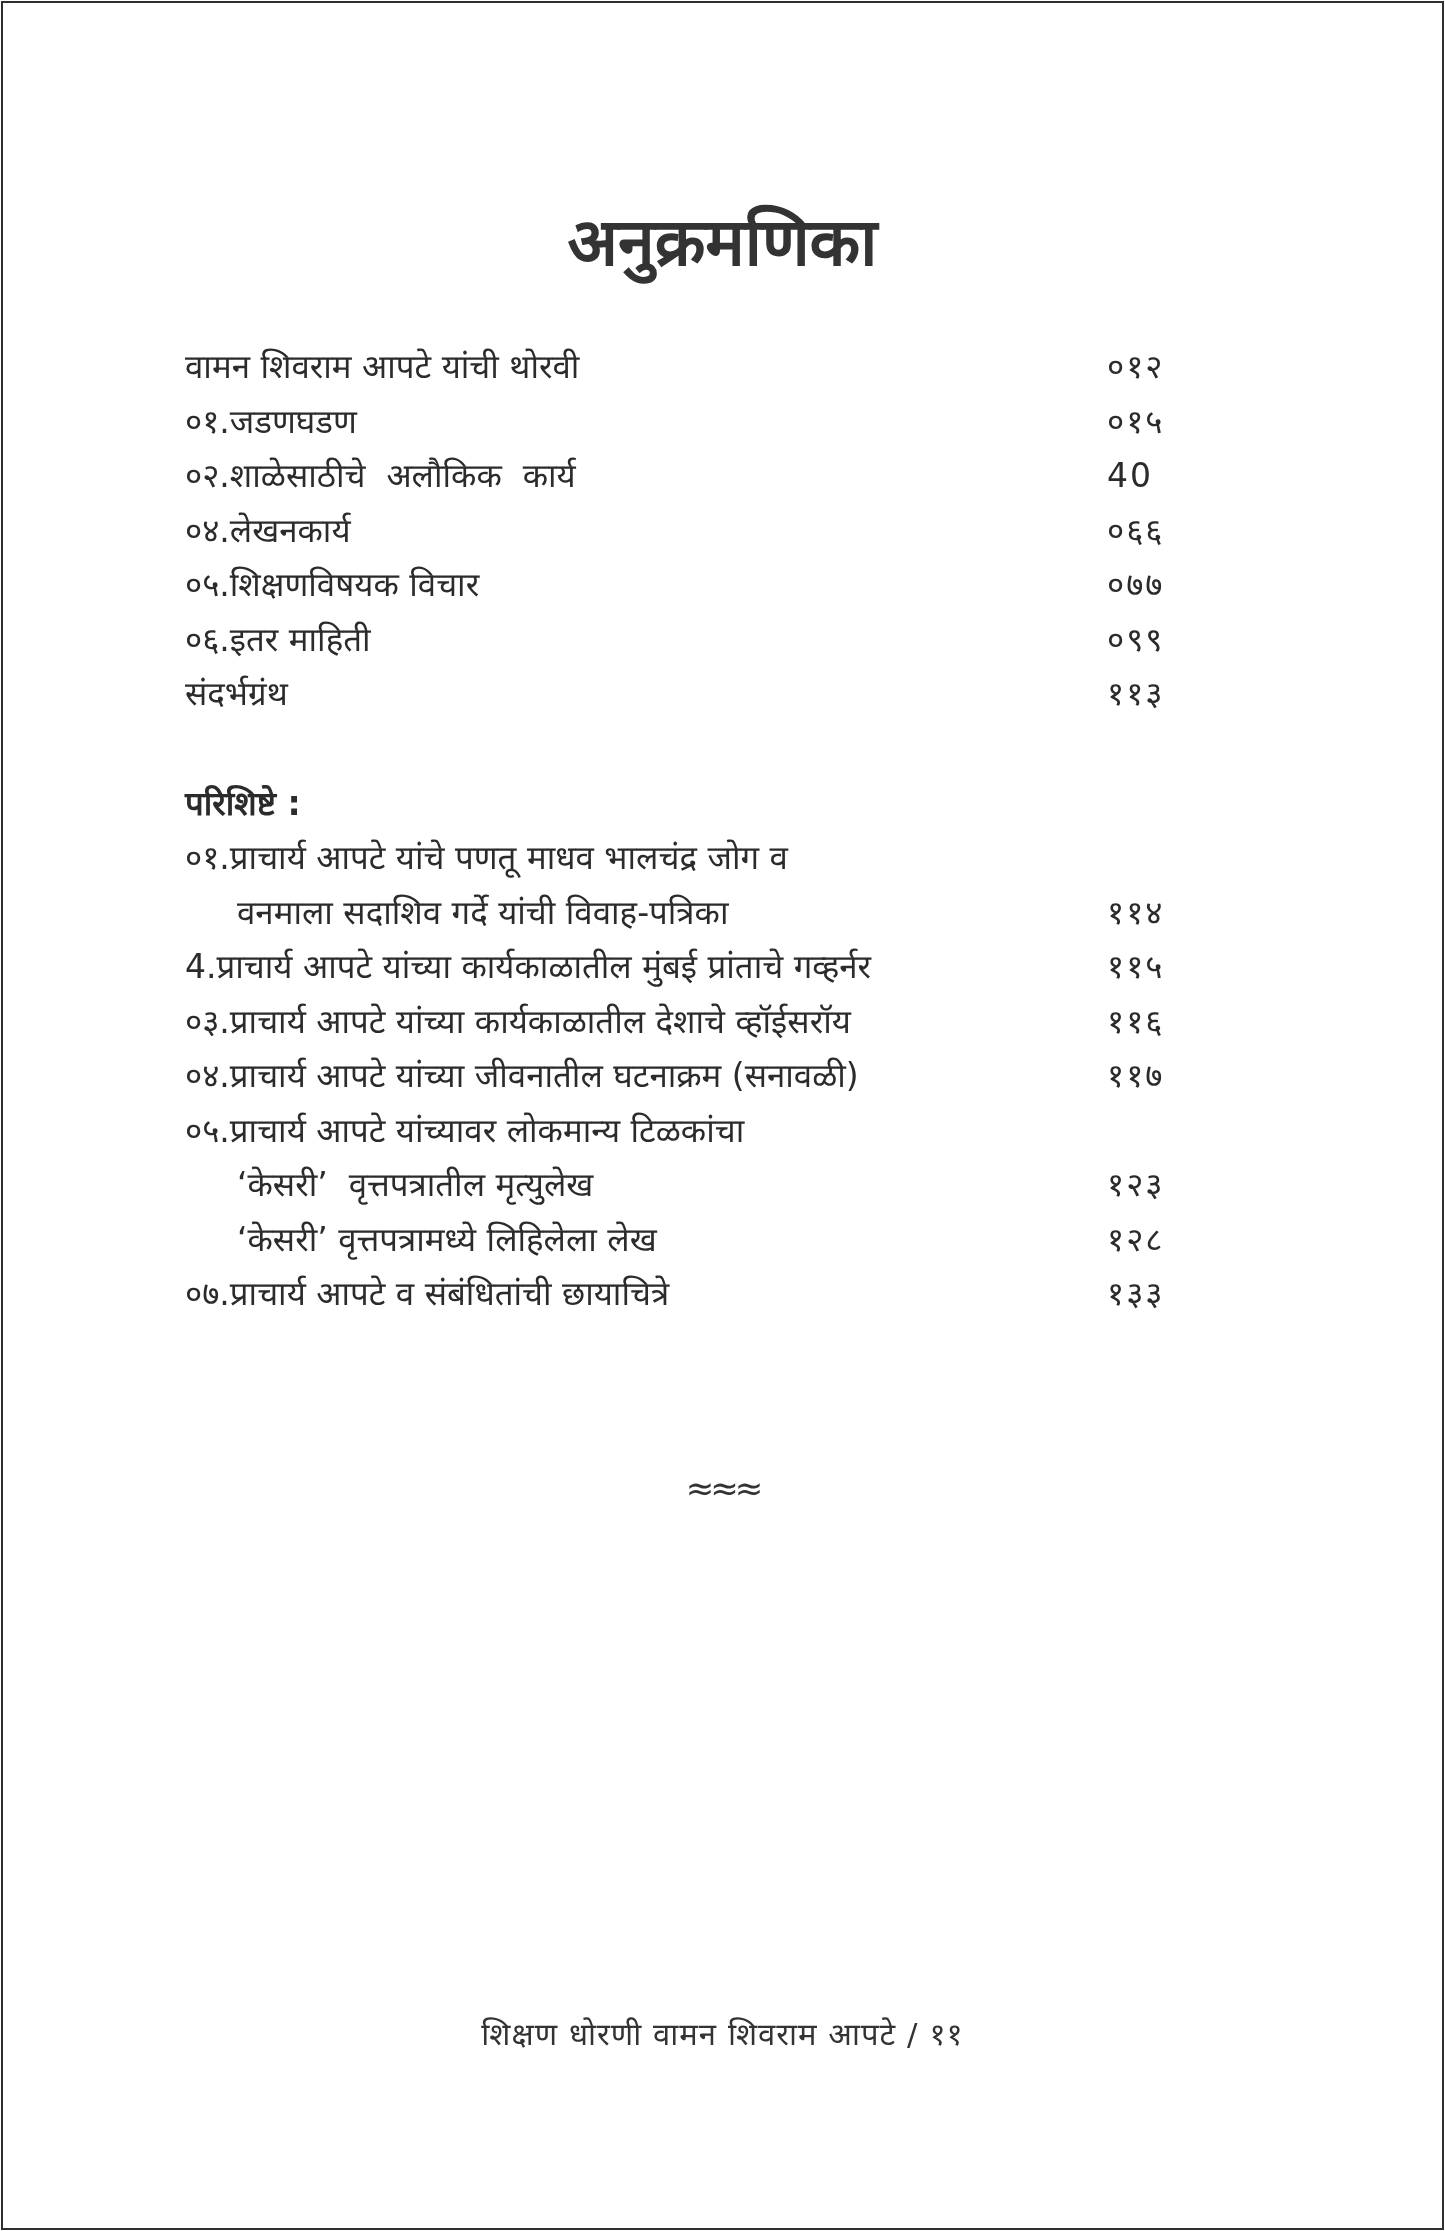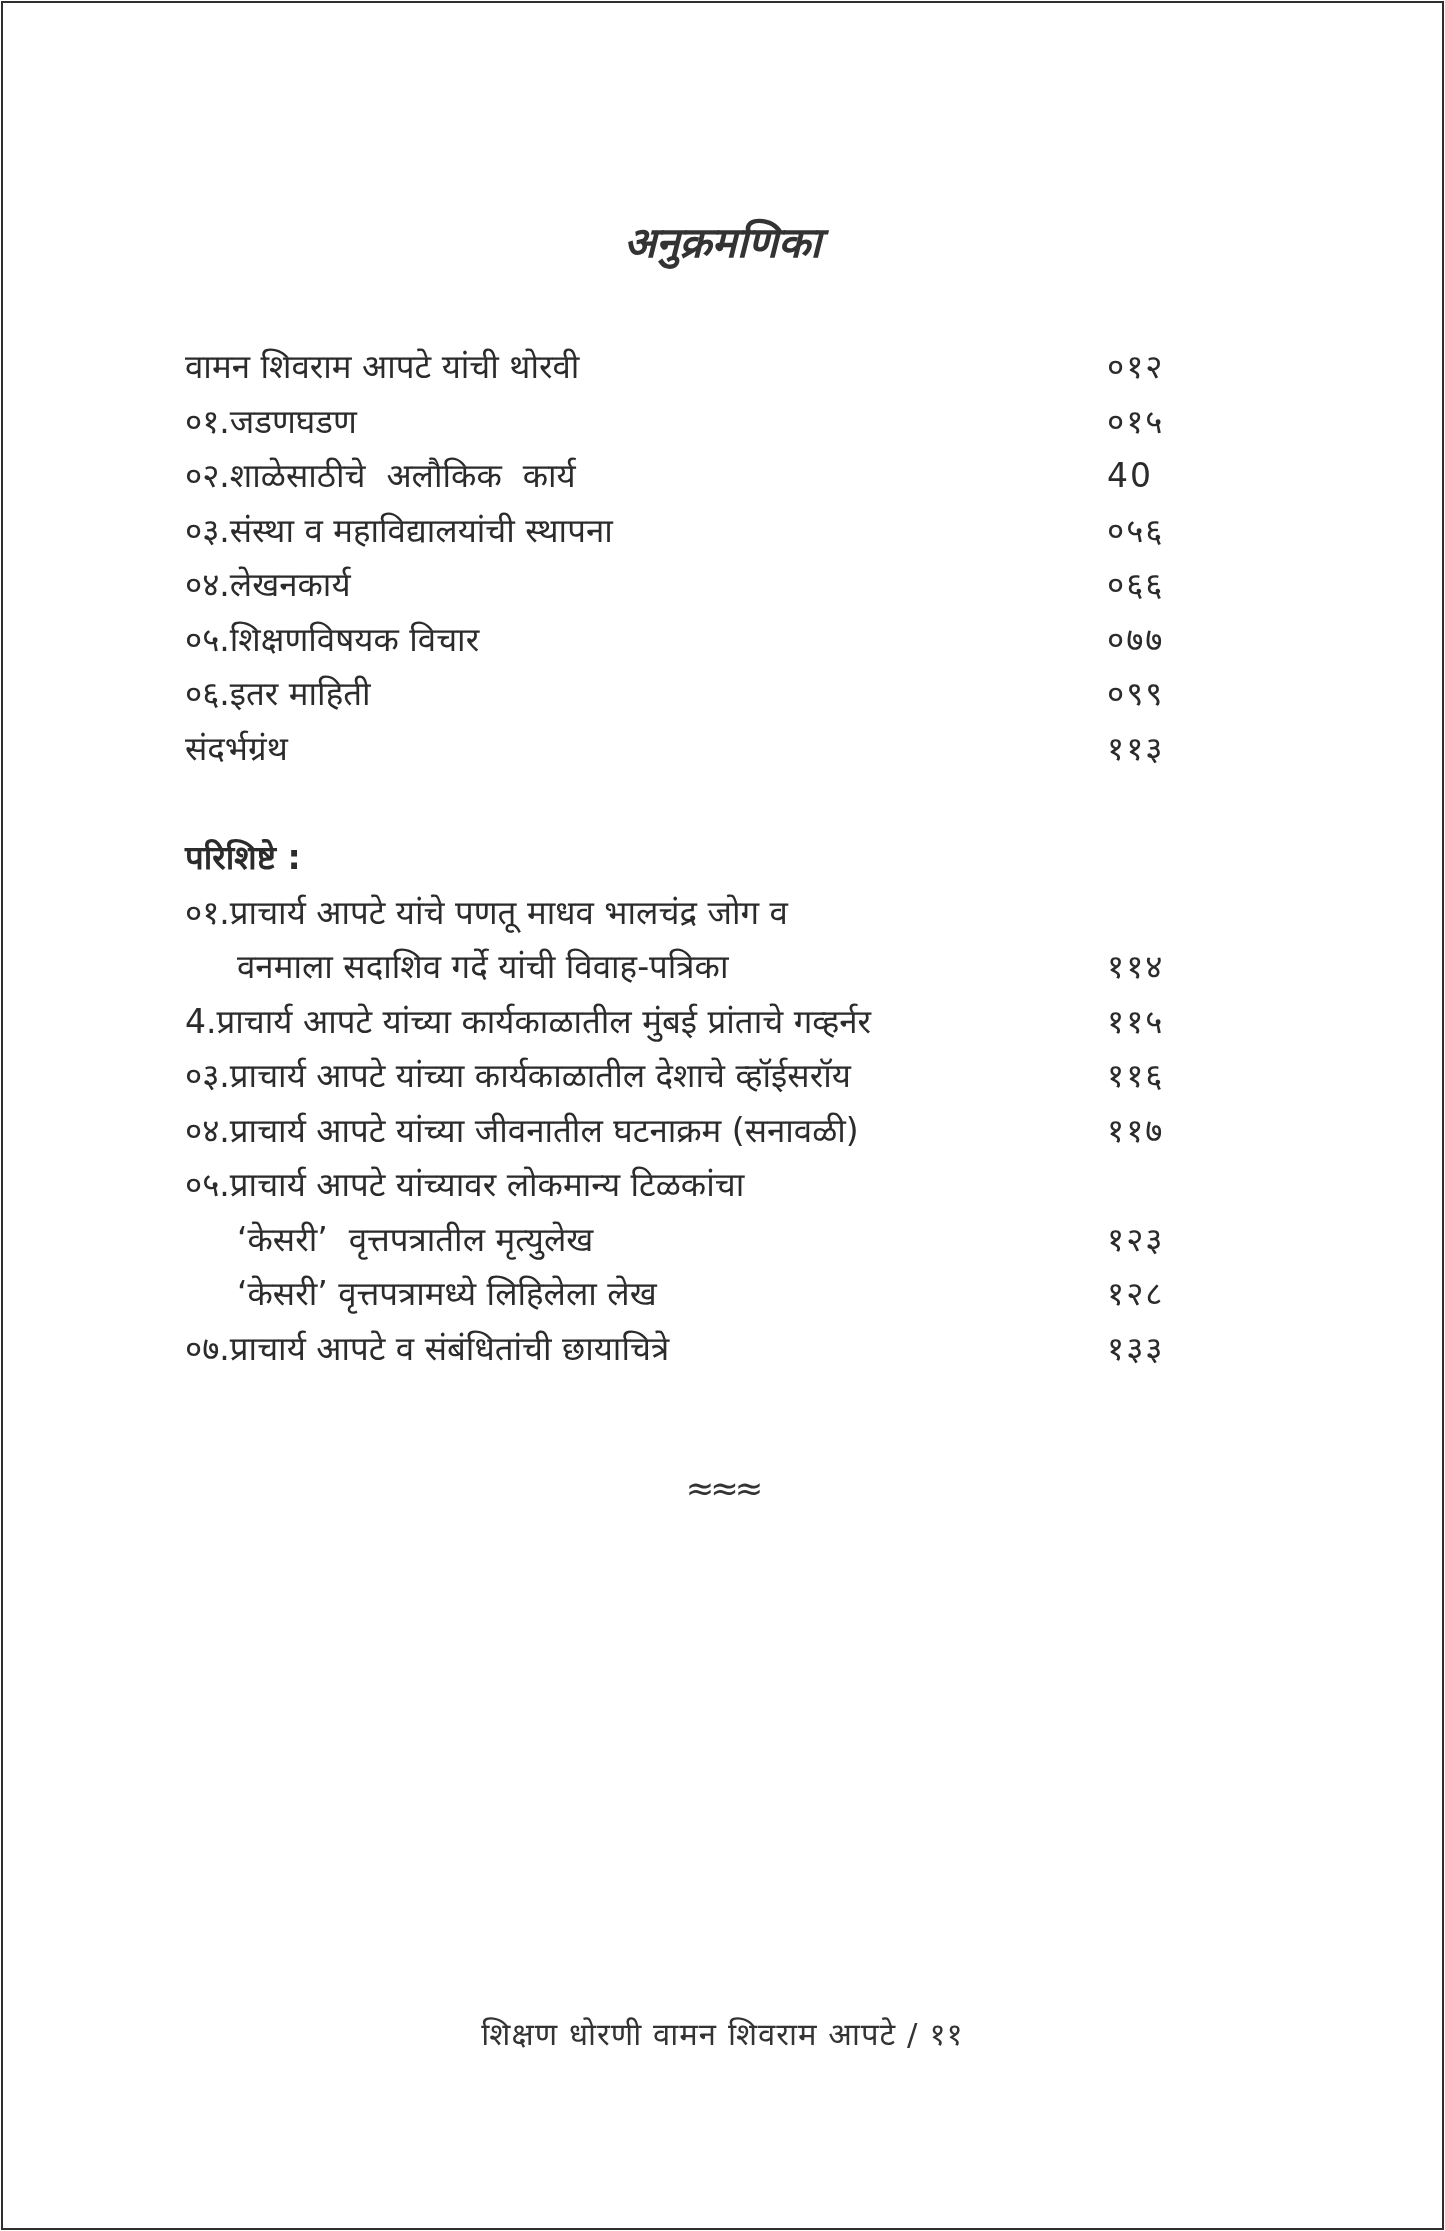--- a/index.html
+++ b/index.html
@@ -23,25 +23,24 @@
       height: 2225px;
       border: 2px solid #2f2f2f;
       box-sizing: content-box;
     }
     .title {
       position: absolute;
       left: 0;
       width: 1445px;
       top: 198px;
       text-align: center;
-      font-size: 42px;
+      font-size: 66px;
       font-weight: bold;
       line-height: 90px;
       color: #333333;
-      font-style: italic;
     }
     .toc {
       position: absolute;
       left: 185px;
       width: 1002px;
       top: 340px;
     }
     .row {
       position: relative;
       display: flex;
@@ -103,24 +102,20 @@
   </div>
   <div class="row">
     <span class="label">०१.जडणघडण</span>
     <span class="page">०१५</span>
   </div>
   <div class="row">
     <span class="label" style="white-space:pre;">०२.शाळेसाठीचे  अलौकिक  कार्य</span>
     <span class="page">40</span>
   </div>
   <div class="row">
-    <span class="label">०३.संस्था व महाविद्यालयांची स्थापना</span>
-    <span class="page">०५६</span>
-  </div>
-  <div class="row">
     <span class="label">०४.लेखनकार्य</span>
     <span class="page">०६६</span>
   </div>
   <div class="row">
     <span class="label">०५.शिक्षणविषयक विचार</span>
     <span class="page">०७७</span>
   </div>
   <div class="row">
     <span class="label">०६.इतर माहिती</span>
     <span class="page">०९९</span>

